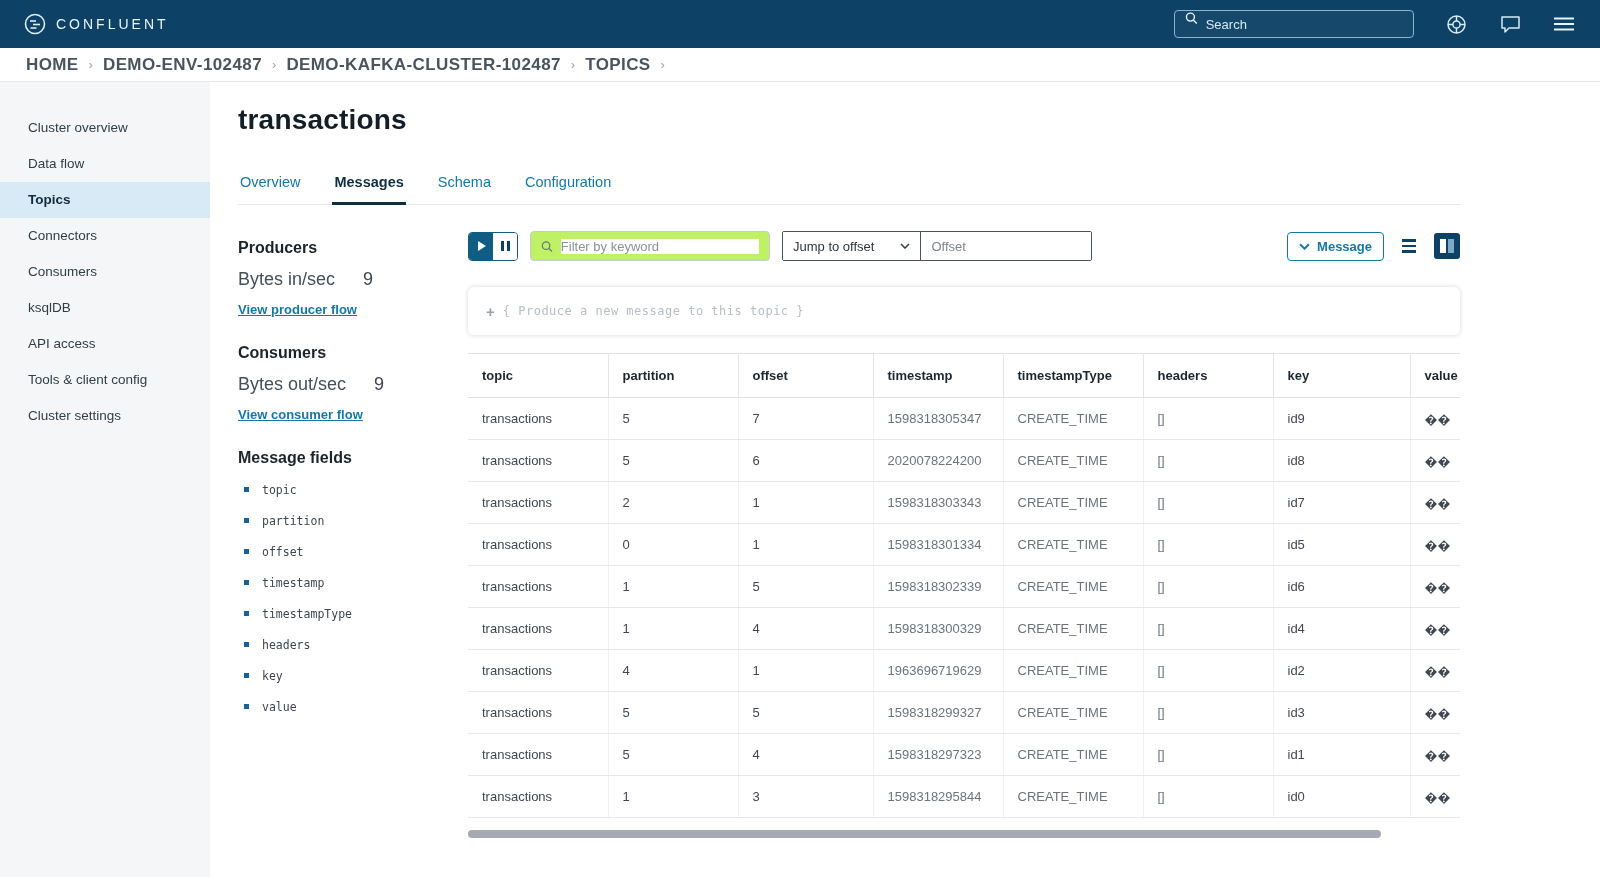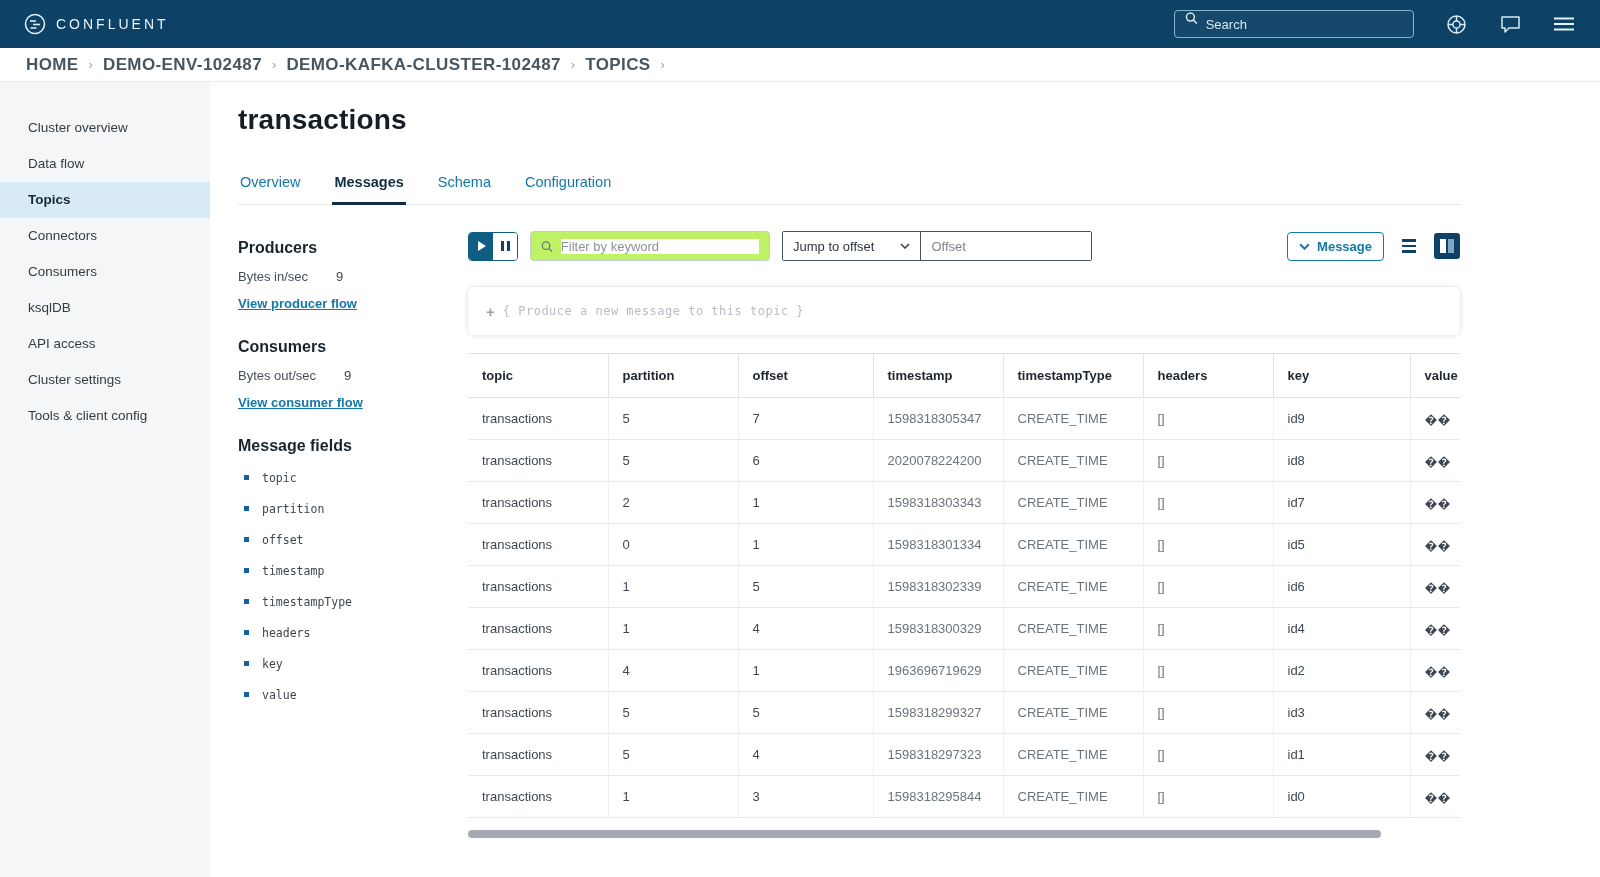--- a/index.html
+++ b/index.html
@@ -46,21 +46,21 @@
 
   .tabs{display:flex;gap:30px;margin-top:38px;border-bottom:1px solid #e4e7e9}
   .tab{font-size:14.5px;color:var(--accent);padding:0 2px 12px;cursor:pointer}
   .tab.active{color:var(--active-tab);font-weight:700;border-bottom:3px solid var(--active-tab);margin-bottom:-1px}
 
   .body-cols{display:flex;margin-top:26px;align-items:flex-start}
   
   .stats{width:230px;flex:none;padding-right:16px}
   .stats h2{font-size:16px;font-weight:700;color:#19242c;margin-top:26px}
   .stats h2:first-child{margin-top:8px}
-  .stat-row{display:flex;margin-top:12px;font-size:13px;color:#43505a}
+  .stat-row{display:flex;margin-top:12px;font-size:18px;color:#43505a}
   .stat-val{margin-left:28px;color:#3a454d}
   .flow-link{display:inline-block;margin-top:12px;font-size:13px;font-weight:600;color:var(--accent);
     text-decoration:underline;cursor:pointer}
   .fields-list{list-style:none;margin-top:16px}
   .fields-list li{position:relative;padding:0 0 0 18px;margin:0 0 17px 6px;
     font-family:"DejaVu Sans Mono",monospace;font-size:11.5px;color:#3d474e}
   .fields-list li::before{content:"";position:absolute;left:0;top:4px;width:5px;height:5px;background:#1460a0}
 
   
   .right{flex:1;min-width:0}
@@ -182,22 +182,22 @@
 <div class="layout">
   <aside class="sidebar">
     <nav>
         <div class="side-item">Cluster overview</div>
         <div class="side-item">Data flow</div>
         <div class="side-item active">Topics</div>
         <div class="side-item">Connectors</div>
         <div class="side-item">Consumers</div>
         <div class="side-item">ksqlDB</div>
         <div class="side-item">API access</div>
+        <div class="side-item">Tools &amp; client config</div>
         <div class="side-item">Cluster settings</div>
-        <div class="side-item">Tools &amp; client config</div>
       </nav>
   </aside>
 
   <main>
     <h1 class="page-title">transactions</h1>
 
     <div class="tabs">
         <div class="tab">Overview</div>
         <div class="tab active">Messages</div>
         <div class="tab">Schema</div>

